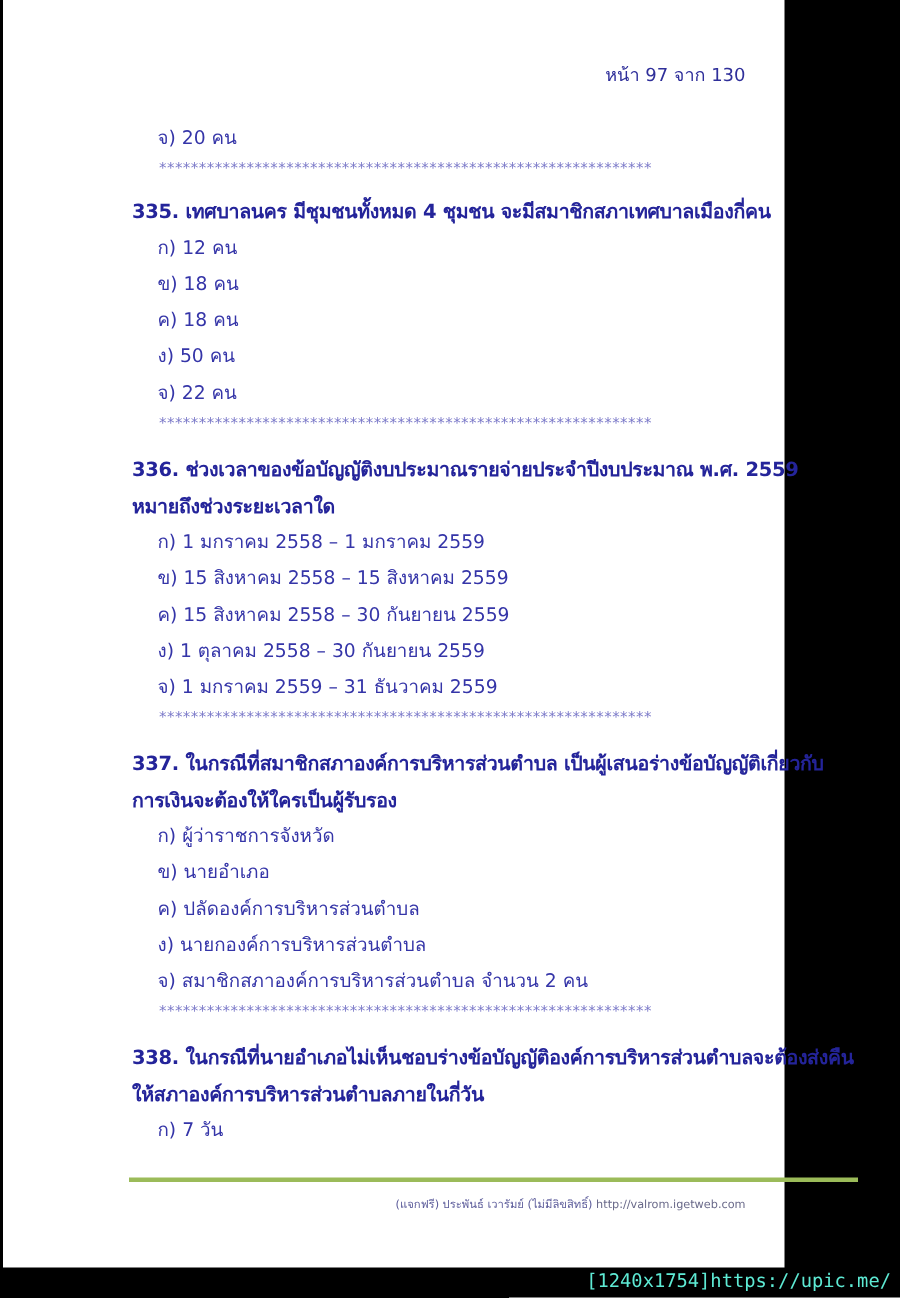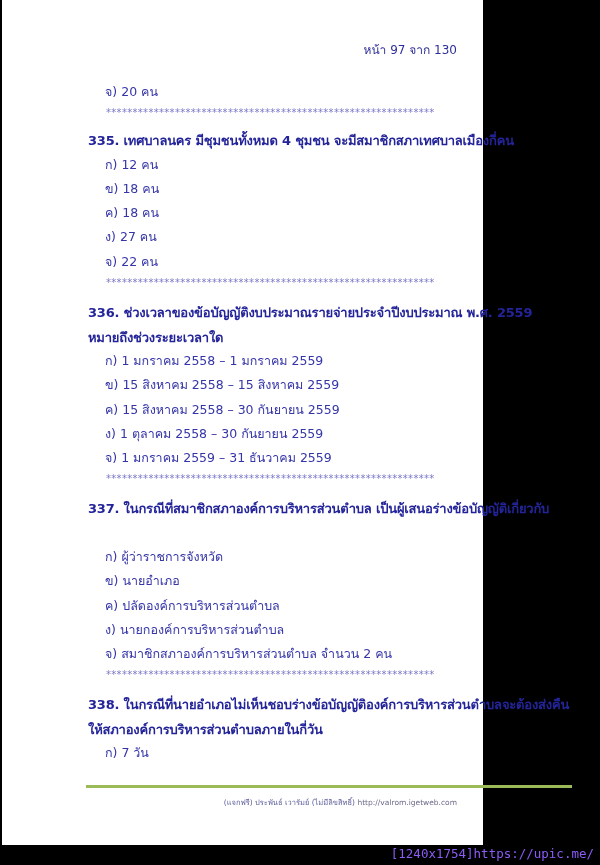--- a/index.html
+++ b/index.html
@@ -1,71 +1,72 @@
 <!DOCTYPE html>
 <html><head>
   <meta charset="utf-8">
   <style>
     html, body { margin: 0; padding: 0; }
     body {
       width: 600px; height: 865px; background: #000; position: relative; overflow: hidden;
       font-family: "DejaVu Sans", "Liberation Sans", sans-serif;
     }
     .page {
-      position: absolute; left: 2px; top: 0; width: 481px; height: 845px; background: #fff;
+      position: absolute; left: 2px; top: 0; width: 521px; height: 845px; background: #fff;
     }
     .page-number {
       position: absolute; right: 26px; top: 40px; font-size: 12px; color: #2f2f9a;
     }
     .line {
       position: absolute; font-size: 12.5px; color: #3535a8; white-space: nowrap;
     }
     .option { left: 103px; }
     .question { left: 86px; font-weight: bold; color: #24249a; font-size: 13px; letter-spacing: -0.2px; }
     .sep {
       position: absolute; left: 104px; width: 446px; font-size: 10px; color: #7a78c8;
       letter-spacing: 0.3px; overflow: hidden; white-space: nowrap; line-height: 10px;
     }
     .rule { position: absolute; left: 84px; top: 785px; width: 486px; height: 3px; background: #9bbb59; }
     .footer {
       position: absolute; right: 26px; top: 796px; font-size: 7.5px; color: #5b5b9a; white-space: nowrap;
     }
     .footer .url { color: #6a6a8a; margin-left: 0; }
     .watermark {
-      position: absolute; right: 6px; top: 846px; color: #8b5cf6; font-family: "DejaVu Sans Mono", monospace;
+      position: absolute; right: 6px; top: 846px; color: #5eead4; font-family: "DejaVu Sans Mono", monospace;
       font-size: 12.5px; white-space: nowrap;
     }
   </style>
 </head>
 <body>
 
 <div class="page">
   <div class="page-number">หน้า 97 จาก 130</div>
 
   <div class="line option" style="top:82px">จ)  20 คน</div>
   <div class="sep" style="top:108px">**************************************************************</div>
 
   <div class="line question" style="top:130px">335. เทศบาลนคร มีชุมชนทั้งหมด 4 ชุมชน จะมีสมาชิกสภาเทศบาลเมืองกี่คน</div>
   <div class="line option" style="top:155px">ก)  12 คน</div>
   <div class="line option" style="top:179px">ข)  18 คน</div>
   <div class="line option" style="top:203px">ค)  18 คน</div>
-  <div class="line option" style="top:227px">ง)  27 คน</div>
+  <div class="line option" style="top:227px">ง)  50 คน</div>
   <div class="line option" style="top:252px">จ)  22 คน</div>
   <div class="sep" style="top:278px">**************************************************************</div>
 
   <div class="line question" style="top:302px">336. ช่วงเวลาของข้อบัญญัติงบประมาณรายจ่ายประจำปีงบประมาณ พ.ศ. 2559</div>
   <div class="line question" style="top:327px">หมายถึงช่วงระยะเวลาใด</div>
   <div class="line option" style="top:351px">ก)  1 มกราคม 2558 – 1 มกราคม 2559</div>
   <div class="line option" style="top:375px">ข)  15 สิงหาคม 2558 – 15 สิงหาคม 2559</div>
   <div class="line option" style="top:400px">ค)  15 สิงหาคม 2558 – 30 กันยายน 2559</div>
   <div class="line option" style="top:424px">ง)  1 ตุลาคม 2558 – 30 กันยายน 2559</div>
   <div class="line option" style="top:448px">จ)  1 มกราคม 2559 – 31 ธันวาคม 2559</div>
   <div class="sep" style="top:474px">**************************************************************</div>
 
   <div class="line question" style="top:498px">337. ในกรณีที่สมาชิกสภาองค์การบริหารส่วนตำบล เป็นผู้เสนอร่างข้อบัญญัติเกี่ยวกับ</div>
+  <div class="line question" style="top:523px">การเงินจะต้องให้ใครเป็นผู้รับรอง</div>
   <div class="line option" style="top:547px">ก)  ผู้ว่าราชการจังหวัด</div>
   <div class="line option" style="top:571px">ข)  นายอำเภอ</div>
   <div class="line option" style="top:596px">ค)  ปลัดองค์การบริหารส่วนตำบล</div>
   <div class="line option" style="top:620px">ง)  นายกองค์การบริหารส่วนตำบล</div>
   <div class="line option" style="top:644px">จ)  สมาชิกสภาองค์การบริหารส่วนตำบล จำนวน 2 คน</div>
   <div class="sep" style="top:670px">**************************************************************</div>
 
   <div class="line question" style="top:694px">338. ในกรณีที่นายอำเภอไม่เห็นชอบร่างข้อบัญญัติองค์การบริหารส่วนตำบลจะต้องส่งคืน</div>
   <div class="line question" style="top:719px">ให้สภาองค์การบริหารส่วนตำบลภายในกี่วัน</div>
   <div class="line option" style="top:743px">ก)  7 วัน</div>

